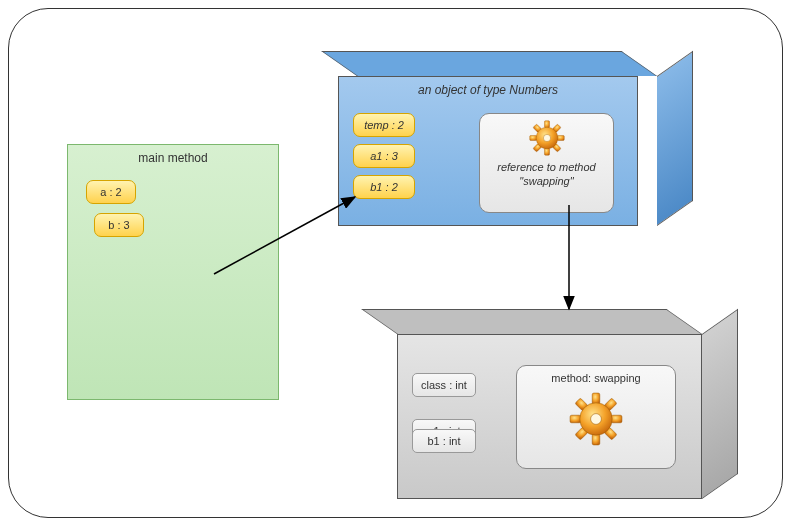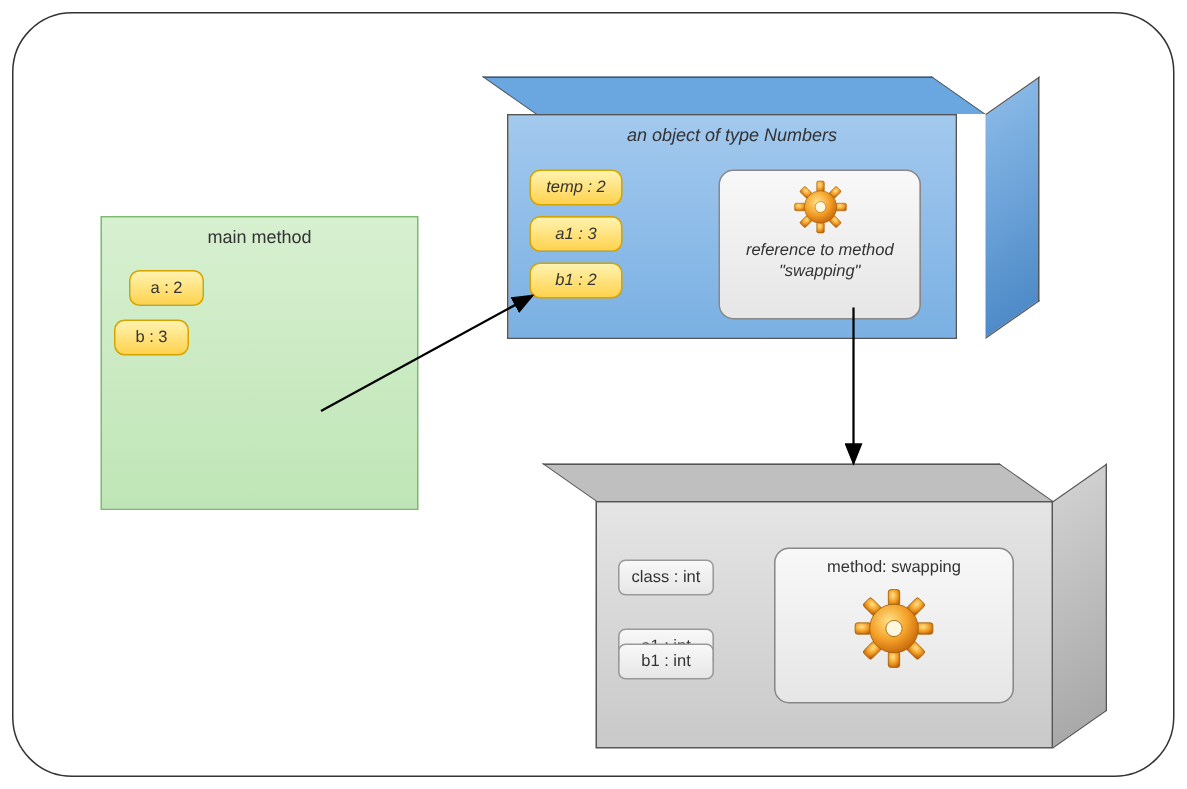--- a/index.html
+++ b/index.html
@@ -31,21 +31,21 @@
     border-color: #999; border-radius: 5px;
   }
   .method-box {
     background: linear-gradient(#f8f8f8,#e6e6e6);
     border: 1px solid #888; border-radius: 10px; position: absolute;
     text-align: center; font-size: 11px; padding-top: 6px;
   }
 
   
   .main-box {
-    left: 58px; top: 135px; width: 212px; height: 196px;
+    left: 58px; top: 135px; width: 212px; height: 256px;
     background: linear-gradient(#d7f0d0,#bfe5b6);
     border-color: #7cb86e;
   }
 
   
   .cube { position: absolute; }
   .cube .front {
     position: absolute; left: 0; width: 100%;
     border: 1px solid #555;
   }
@@ -92,21 +92,21 @@
 </head>
 <body>
 
 <div class="frame">
 
   <div class="box main-box">
     <div class="title">main method</div>
     <div style="position:absolute; left:18px; top:35px;">
       <span class="pill yellow" style="min-width:50px;">a : 2</span>
     </div>
-    <div style="position:absolute; left:8px; top:68px;text-decoration:underline;">
+    <div style="position:absolute; left:26px; top:68px;text-decoration:underline;">
       <span class="pill yellow" style="min-width:50px;">b : 3</span>
     </div>
   </div>
 
   <div class="blue-top"></div>
   <div class="blue-side"></div>
   <div class="cube blue-cube">
     <div class="front">
       <div class="title">an object of type Numbers</div>
       <div style="position:absolute; left:14px; top:36px;">

